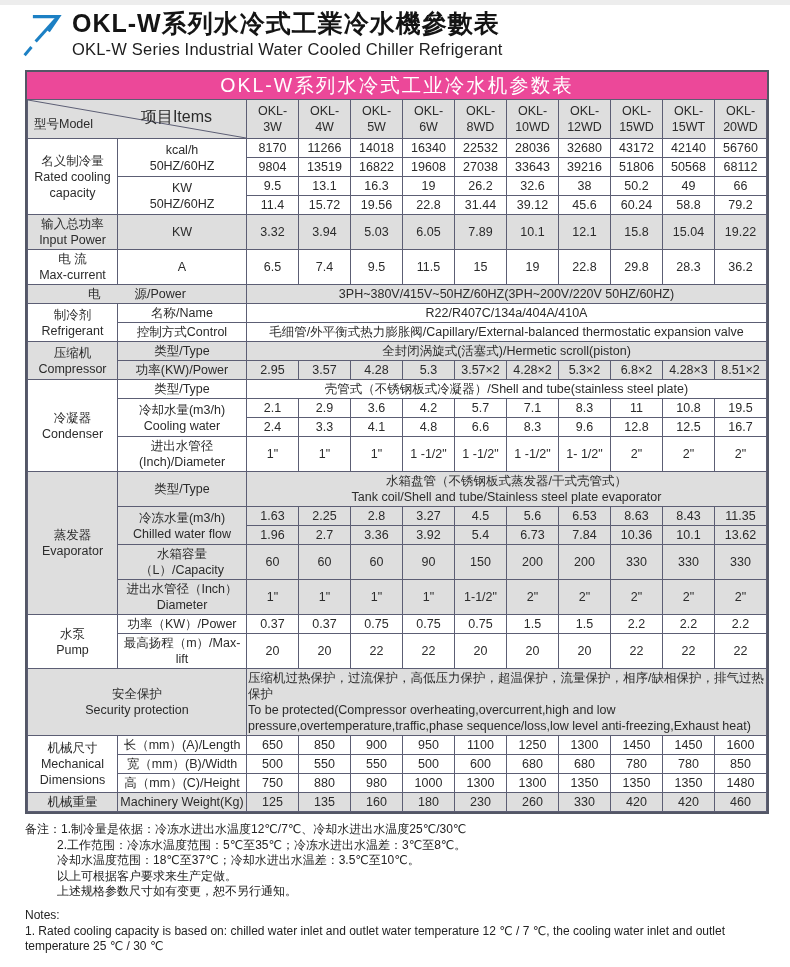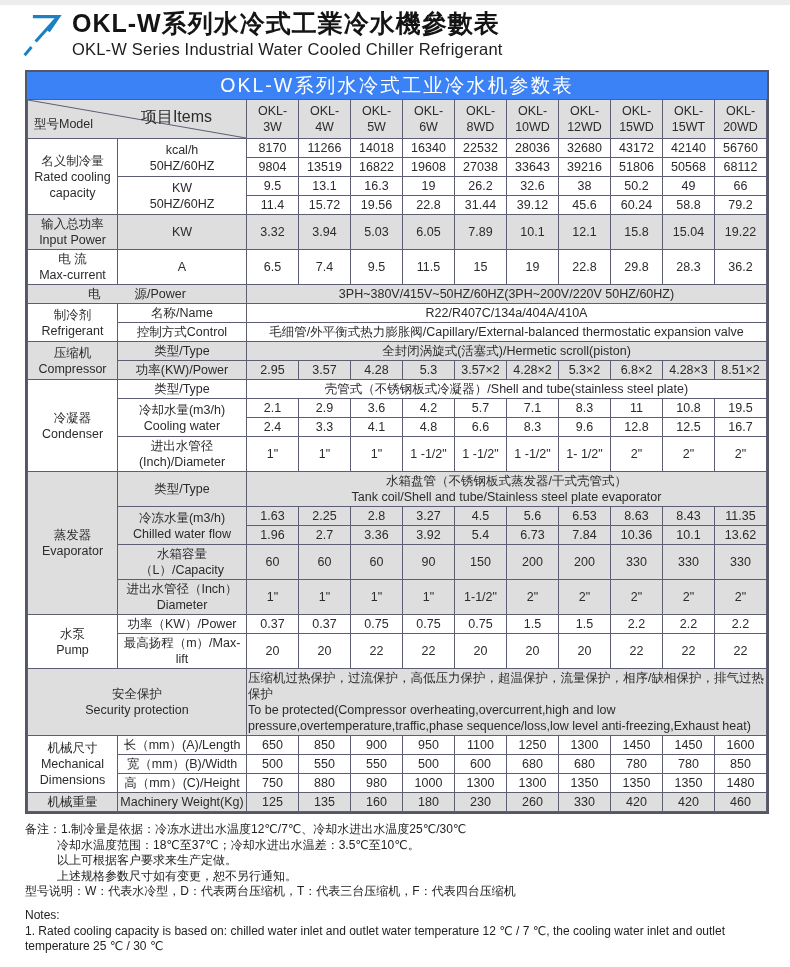--- a/index.html
+++ b/index.html
@@ -10,21 +10,21 @@
   }
   .top-strip{height:5px;background:#ededed;}
   
   .page-header{display:flex;align-items:flex-start;margin:2px 0 0 20px;}
   .logo{width:46px;height:52px;flex:0 0 auto;margin-top:2px;}
   .titles{margin-left:6px;}
   .title-cn{font-size:25px;font-weight:bold;color:#141414;letter-spacing:1px;line-height:32px;margin:0;}
   .title-en{font-size:16.5px;font-weight:normal;color:#1d1d1d;letter-spacing:0.2px;line-height:21px;margin:0;}
   
   .tbl-wrap{width:740px;margin:9px 0 0 25px;border:2px solid #545766;}
-  .title-bar{background:#3b82f6;color:#ffffff;text-align:center;font-size:19.5px;
+  .title-bar{background:#ec4899;color:#ffffff;text-align:center;font-size:19.5px;
              height:27px;line-height:27px;letter-spacing:2px;font-weight:normal;}
   table.spec{border-collapse:collapse;table-layout:fixed;width:100%;}
   table.spec td{border:1px solid #5c5e74;text-align:center;vertical-align:middle;
                 padding:1px 1px;font-size:12.5px;line-height:1.28;background:#ffffff;}
   tr.shade > td{background:#dedede;}
   td.corner{position:relative;height:36px;}
   td.corner svg.diag{position:absolute;left:0;top:0;width:100%;height:100%;}
   .corner-model{position:absolute;left:6px;bottom:6px;font-size:12.5px;}
   .corner-items{position:absolute;right:34px;top:7px;font-size:16px;}
   td.colhead{font-size:12.5px;padding:3px 0;}
@@ -420,22 +420,22 @@
           <td class="val">420</td>
           <td class="val">420</td>
           <td class="val">460</td>
         </tr>
       </tbody>
   </table>
 </div>
 
 <div class="notes notes-cn">
     <div class="line">备注：1.制冷量是依据：冷冻水进出水温度12℃/7℃、冷却水进出水温度25℃/30℃</div>
+    <div class="line ind1">2.工作范围：冷冻水温度范围：5℃至35℃；冷冻水进出水温差：3℃至8℃。</div>
     <div class="line ind1">冷却水温度范围：18℃至37℃；冷却水进出水温差：3.5℃至10℃。</div>
     <div class="line ind1">以上可根据客户要求来生产定做。</div>
     <div class="line ind1">上述规格参数尺寸如有变更，恕不另行通知。</div>
-    <div class="line">型号说明：W：代表水冷型，D：代表两台压缩机，T：代表三台压缩机，F：代表四台压缩机</div>
   </div>
 <div class="notes notes-en">
     <div class="line">Notes:</div>
     <div class="line">1. Rated cooling capacity is based on: chilled water inlet and outlet water temperature 12 ℃ / 7 ℃, the cooling water inlet and outlet</div>
     <div class="line">temperature 25 ℃ / 30 ℃</div>
   </div>
 
 </body></html>

